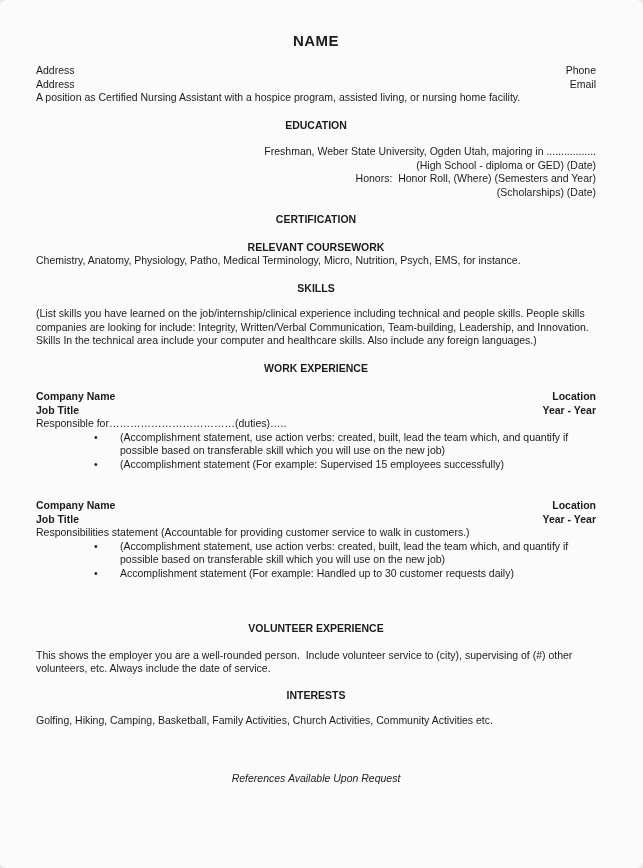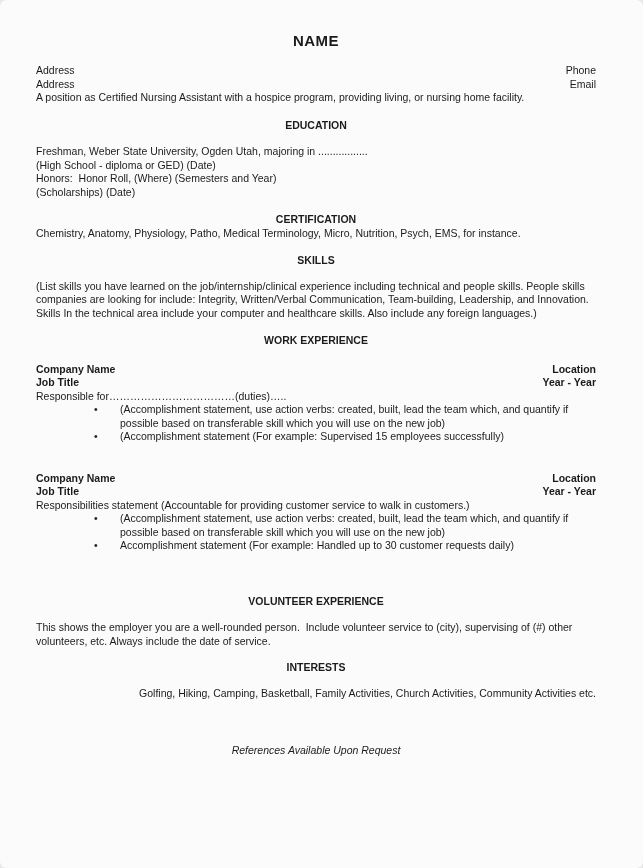--- a/index.html
+++ b/index.html
@@ -22,30 +22,30 @@
   .contact { margin-top:16px; }
   .contact-row { display:flex; justify-content:space-between; }
   .section-heading {
     text-align:center; font-weight:bold; margin-top:13px;
     white-space:pre-wrap;
   }
   .section-heading.mt14 { margin-top:14px; }
   .body-text { white-space:pre-wrap; }
   .body-text.mt12 { margin-top:12px; }
   .body-text.mt13 { margin-top:13px; }
-  .edu-lines { margin-top:13px; }
+  .edu-lines { margin-top:13px;text-align:right; }
   .work-heading { margin-top:14px; }
   .job { margin-top:15px; }
   .job.job-second { margin-top:28px; }
   .job-row { display:flex; justify-content:space-between; font-weight:bold;align-items:flex-end; }
   .bullet { display:flex; padding-left:58px; }
   .bullet-dot { flex:0 0 26px; }
   .bullet-text { flex:1; white-space:pre-wrap; }
   .volunteer-heading { margin-top:42px; }
-  .centered-text { text-align:right; white-space:pre-wrap; }
+  .centered-text { text-align:left; white-space:pre-wrap; }
   .references {
     margin-top:44px; text-align:center; font-style:italic;
   }
 </style>
 </head>
 <body>
 
 <div class="page">
 
   <div class="doc-name">NAME</div>
@@ -54,32 +54,33 @@
     <div class="contact-row">
       <span>Address</span>
       <span>Phone</span>
     </div>
     <div class="contact-row">
       <span>Address</span>
       <span>Email</span>
     </div>
   </div>
 
-  <div class="body-text">A position as Certified Nursing Assistant with a hospice program, providing living, or nursing home facility.</div>
+  <div class="body-text">A position as Certified Nursing Assistant with a hospice program, assisted living, or nursing home facility.</div>
 
   <div class="section-heading mt14">EDUCATION</div>
   <div class="edu-lines">
     <div class="body-text">Freshman, Weber State University, Ogden Utah, majoring in .................</div>
     <div class="body-text">(High School - diploma or GED) (Date)</div>
     <div class="body-text">Honors:  Honor Roll, (Where) (Semesters and Year)</div>
     <div class="body-text">(Scholarships) (Date)</div>
   </div>
 
   <div class="section-heading mt14">CERTIFICATION</div>
 
+  <div class="section-heading mt14">RELEVANT COURSEWORK</div>
   <div class="body-text">Chemistry, Anatomy, Physiology, Patho, Medical Terminology, Micro, Nutrition, Psych, EMS, for instance.</div>
 
   <div class="section-heading mt14">SKILLS</div>
   <div class="body-text mt12">(List skills you have learned on the job/internship/clinical experience including technical and people skills. People skills companies are looking for include: Integrity, Written/Verbal Communication, Team-building, Leadership, and Innovation. Skills In the technical area include your computer and healthcare skills. Also include any foreign languages.)</div>
 
   <div class="section-heading work-heading">WORK EXPERIENCE</div>
 
   <div class="job">
     <div class="job-row">
       <span>Company Name</span>

